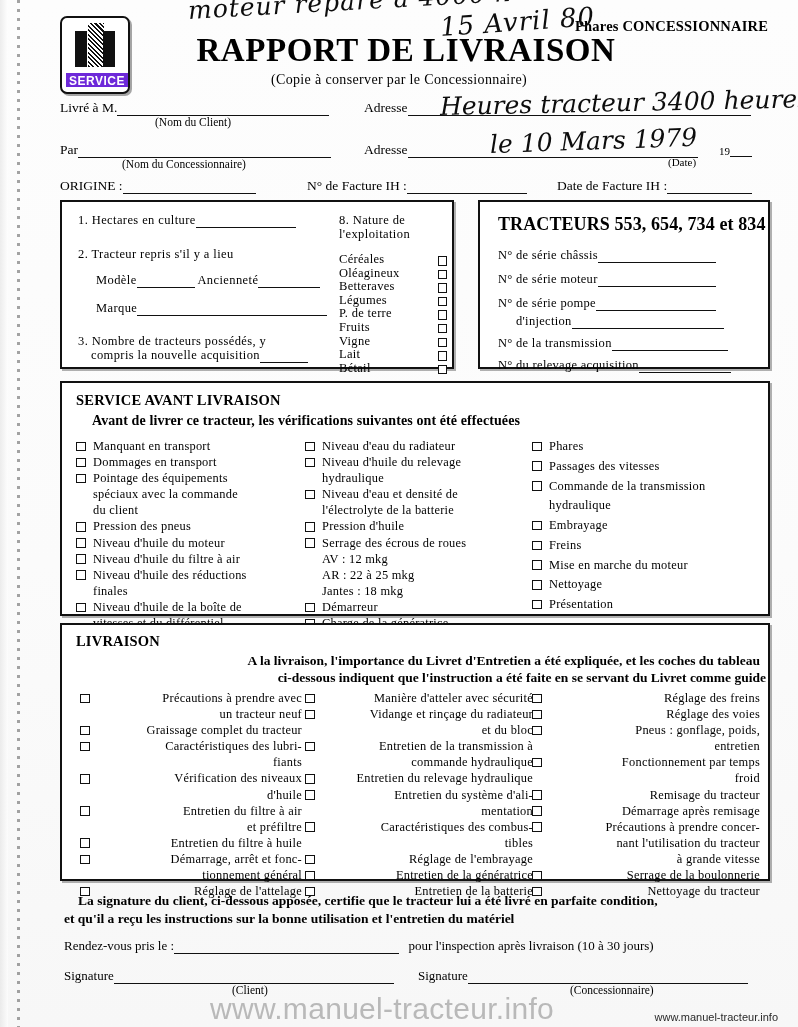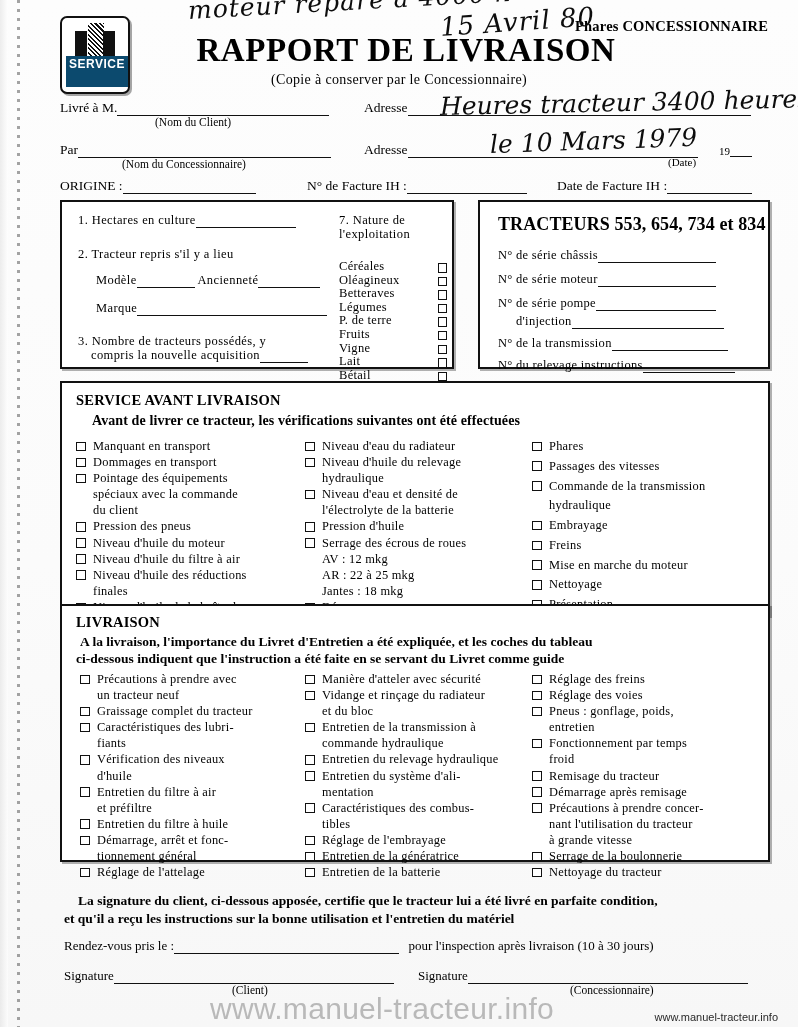--- a/index.html
+++ b/index.html
@@ -73,22 +73,22 @@
     background-image:
       repeating-linear-gradient(45deg, #111 0 1.6px, #fff 1.6px 3.2px);
     border-left: 1px solid #fff;
     border-right: 1px solid #fff;
   }
   .logo-service {
     position: absolute;
     left: 4px;
     right: 0;
     bottom: 5px;
-    height: 31px;
-    background: #0c4a6e;
+    height: 14px;
+    background: #6d28d9;
     color: #fff;
     font-family: "Liberation Sans", sans-serif;
     font-weight: bold;
     font-size: 12px;
     letter-spacing: .5px;
     text-align: center;
     line-height: 17px;
   }
 
   
@@ -363,44 +363,44 @@
 
     <div class="li-num" style="left:34px; top:99px;">
       <span>Marque</span><span class="rule" style="width:190px;"></span>
     </div>
 
     <div class="li-num" style="left:16px; top:132px;">3. Nombre de tracteurs possédés, y</div>
     <div class="li-num" style="left:29px; top:146px;">
       <span>compris la nouvelle acquisition</span><span class="rule" style="width:48px;"></span>
     </div>
 
-    <div class="li-num" style="left:277px; top:11px;">7. Nature de</div>
+    <div class="li-num" style="left:277px; top:11px;">8. Nature de</div>
     <div class="li-num" style="left:277px; top:25px;">l'exploitation</div>
-    <div id="nature-options" style="position:absolute; left:277px; top:58px; width:108px;">
+    <div id="nature-options" style="position:absolute; left:277px; top:51px; width:108px;">
         <div style="position: relative; font-size: 12.5px; line-height: 13.6px; letter-spacing: 0.3px; white-space: nowrap;"><span>Céréales</span><span style="position: absolute; right: 0px; top: 3px; width: 7.5px; height: 7.5px; border: 1.4px solid rgb(17, 17, 17); background: rgb(255, 255, 255);"></span></div>
         <div style="position: relative; font-size: 12.5px; line-height: 13.6px; letter-spacing: 0.3px; white-space: nowrap;"><span>Oléagineux</span><span style="position: absolute; right: 0px; top: 3px; width: 7.5px; height: 7.5px; border: 1.4px solid rgb(17, 17, 17); background: rgb(255, 255, 255);"></span></div>
         <div style="position: relative; font-size: 12.5px; line-height: 13.6px; letter-spacing: 0.3px; white-space: nowrap;"><span>Betteraves</span><span style="position: absolute; right: 0px; top: 3px; width: 7.5px; height: 7.5px; border: 1.4px solid rgb(17, 17, 17); background: rgb(255, 255, 255);"></span></div>
         <div style="position: relative; font-size: 12.5px; line-height: 13.6px; letter-spacing: 0.3px; white-space: nowrap;"><span>Légumes</span><span style="position: absolute; right: 0px; top: 3px; width: 7.5px; height: 7.5px; border: 1.4px solid rgb(17, 17, 17); background: rgb(255, 255, 255);"></span></div>
         <div style="position: relative; font-size: 12.5px; line-height: 13.6px; letter-spacing: 0.3px; white-space: nowrap;"><span>P. de terre</span><span style="position: absolute; right: 0px; top: 3px; width: 7.5px; height: 7.5px; border: 1.4px solid rgb(17, 17, 17); background: rgb(255, 255, 255);"></span></div>
         <div style="position: relative; font-size: 12.5px; line-height: 13.6px; letter-spacing: 0.3px; white-space: nowrap;"><span>Fruits</span><span style="position: absolute; right: 0px; top: 3px; width: 7.5px; height: 7.5px; border: 1.4px solid rgb(17, 17, 17); background: rgb(255, 255, 255);"></span></div>
         <div style="position: relative; font-size: 12.5px; line-height: 13.6px; letter-spacing: 0.3px; white-space: nowrap;"><span>Vigne</span><span style="position: absolute; right: 0px; top: 3px; width: 7.5px; height: 7.5px; border: 1.4px solid rgb(17, 17, 17); background: rgb(255, 255, 255);"></span></div>
         <div style="position: relative; font-size: 12.5px; line-height: 13.6px; letter-spacing: 0.3px; white-space: nowrap;"><span>Lait</span><span style="position: absolute; right: 0px; top: 3px; width: 7.5px; height: 7.5px; border: 1.4px solid rgb(17, 17, 17); background: rgb(255, 255, 255);"></span></div>
         <div style="position: relative; font-size: 12.5px; line-height: 13.6px; letter-spacing: 0.3px; white-space: nowrap;"><span>Bétail</span><span style="position: absolute; right: 0px; top: 3px; width: 7.5px; height: 7.5px; border: 1.4px solid rgb(17, 17, 17); background: rgb(255, 255, 255);"></span></div>
       </div>
   </div>
 
   <div class="box" style="left:478px; top:200px; width:288px; height:165px;">
     <div id="tractor-box-title">TRACTEURS 553, 654, 734 et 834</div>
     <div id="tractor-rows">
         <div class="tb-row" style="top: 46px;"><span>N° de série châssis</span><span class="rule" style="width: 118px;"></span></div>
         <div class="tb-row" style="top: 70px;"><span>N° de série moteur</span><span class="rule" style="width: 118px;"></span></div>
         <div class="tb-row" style="top: 94px;"><span>N° de série pompe</span><span class="rule" style="width: 120px;"></span></div>
         <div class="tb-row" style="top: 112px; left: 36px;"><span>d'injection</span><span class="rule" style="width: 152px;"></span></div>
         <div class="tb-row" style="top: 134px;"><span>N° de la transmission</span><span class="rule" style="width: 116px;"></span></div>
-        <div class="tb-row" style="top: 156px;"><span>N° du relevage instructions</span><span class="rule" style="width: 92px;"></span></div>
+        <div class="tb-row" style="top: 156px;"><span>N° du relevage acquisition</span><span class="rule" style="width: 92px;"></span></div>
       </div>
   </div>
 
   <div class="box" style="left:60px; top:381px; width:706px; height:231px;">
     <div class="sect-title" style="left:14px; top:9px;">SERVICE AVANT LIVRAISON</div>
     <div class="sect-sub" style="left:30px; top:30px;">Avant de livrer ce tracteur, les vérifications suivantes ont été effectuées</div>
 
     <div class="col" id="svc-col1" style="left:14px; top:56px; width:228px;">
         <div class="ck"><span class="bx"></span><span>Manquant en transport</span></div>
         <div class="ck"><span class="bx"></span><span>Dommages en transport</span></div>
@@ -435,21 +435,21 @@
         <div class="ck" style="margin-bottom: 5.2px;"><span class="bx"></span><span>Commande de la transmission</span></div>
         <div class="ck cont" style="margin-bottom: 5.2px;"><span>hydraulique</span></div>
         <div class="ck" style="margin-bottom: 5.2px;"><span class="bx"></span><span>Embrayage</span></div>
         <div class="ck" style="margin-bottom: 5.2px;"><span class="bx"></span><span>Freins</span></div>
         <div class="ck" style="margin-bottom: 5.2px;"><span class="bx"></span><span>Mise en marche du moteur</span></div>
         <div class="ck" style="margin-bottom: 5.2px;"><span class="bx"></span><span>Nettoyage</span></div>
         <div class="ck" style="margin-bottom: 5.2px;"><span class="bx"></span><span>Présentation</span></div>
       </div>
   </div>
 
-  <div class="box" style="left:60px; top:604px; width:706px; height:254px;">
+  <div class="box" style="left:60px; top:623px; width:706px; height:254px;text-align:right;">
     <div class="sect-title" style="left:14px; top:8px;">LIVRAISON</div>
     <div class="sect-para boxtitle-bold" style="left:18px; top:27px; width:680px;">A la livraison, l'importance du Livret d'Entretien a été expliquée, et les coches du tableau</div>
     <div class="sect-para boxtitle-bold" style="left:14px; top:44px; width:690px;">ci-dessous indiquent que l'instruction a été faite en se servant du Livret comme guide</div>
 
     <div class="col" id="liv-col1" style="left:18px; top:66px; width:222px;">
         <div class="ck"><span class="bx"></span><span>Précautions à prendre avec</span></div>
         <div class="ck cont"><span>un tracteur neuf</span></div>
         <div class="ck"><span class="bx"></span><span>Graissage complet du tracteur</span></div>
         <div class="ck"><span class="bx"></span><span>Caractéristiques  des  lubri-</span></div>
         <div class="ck cont"><span>fiants</span></div>

